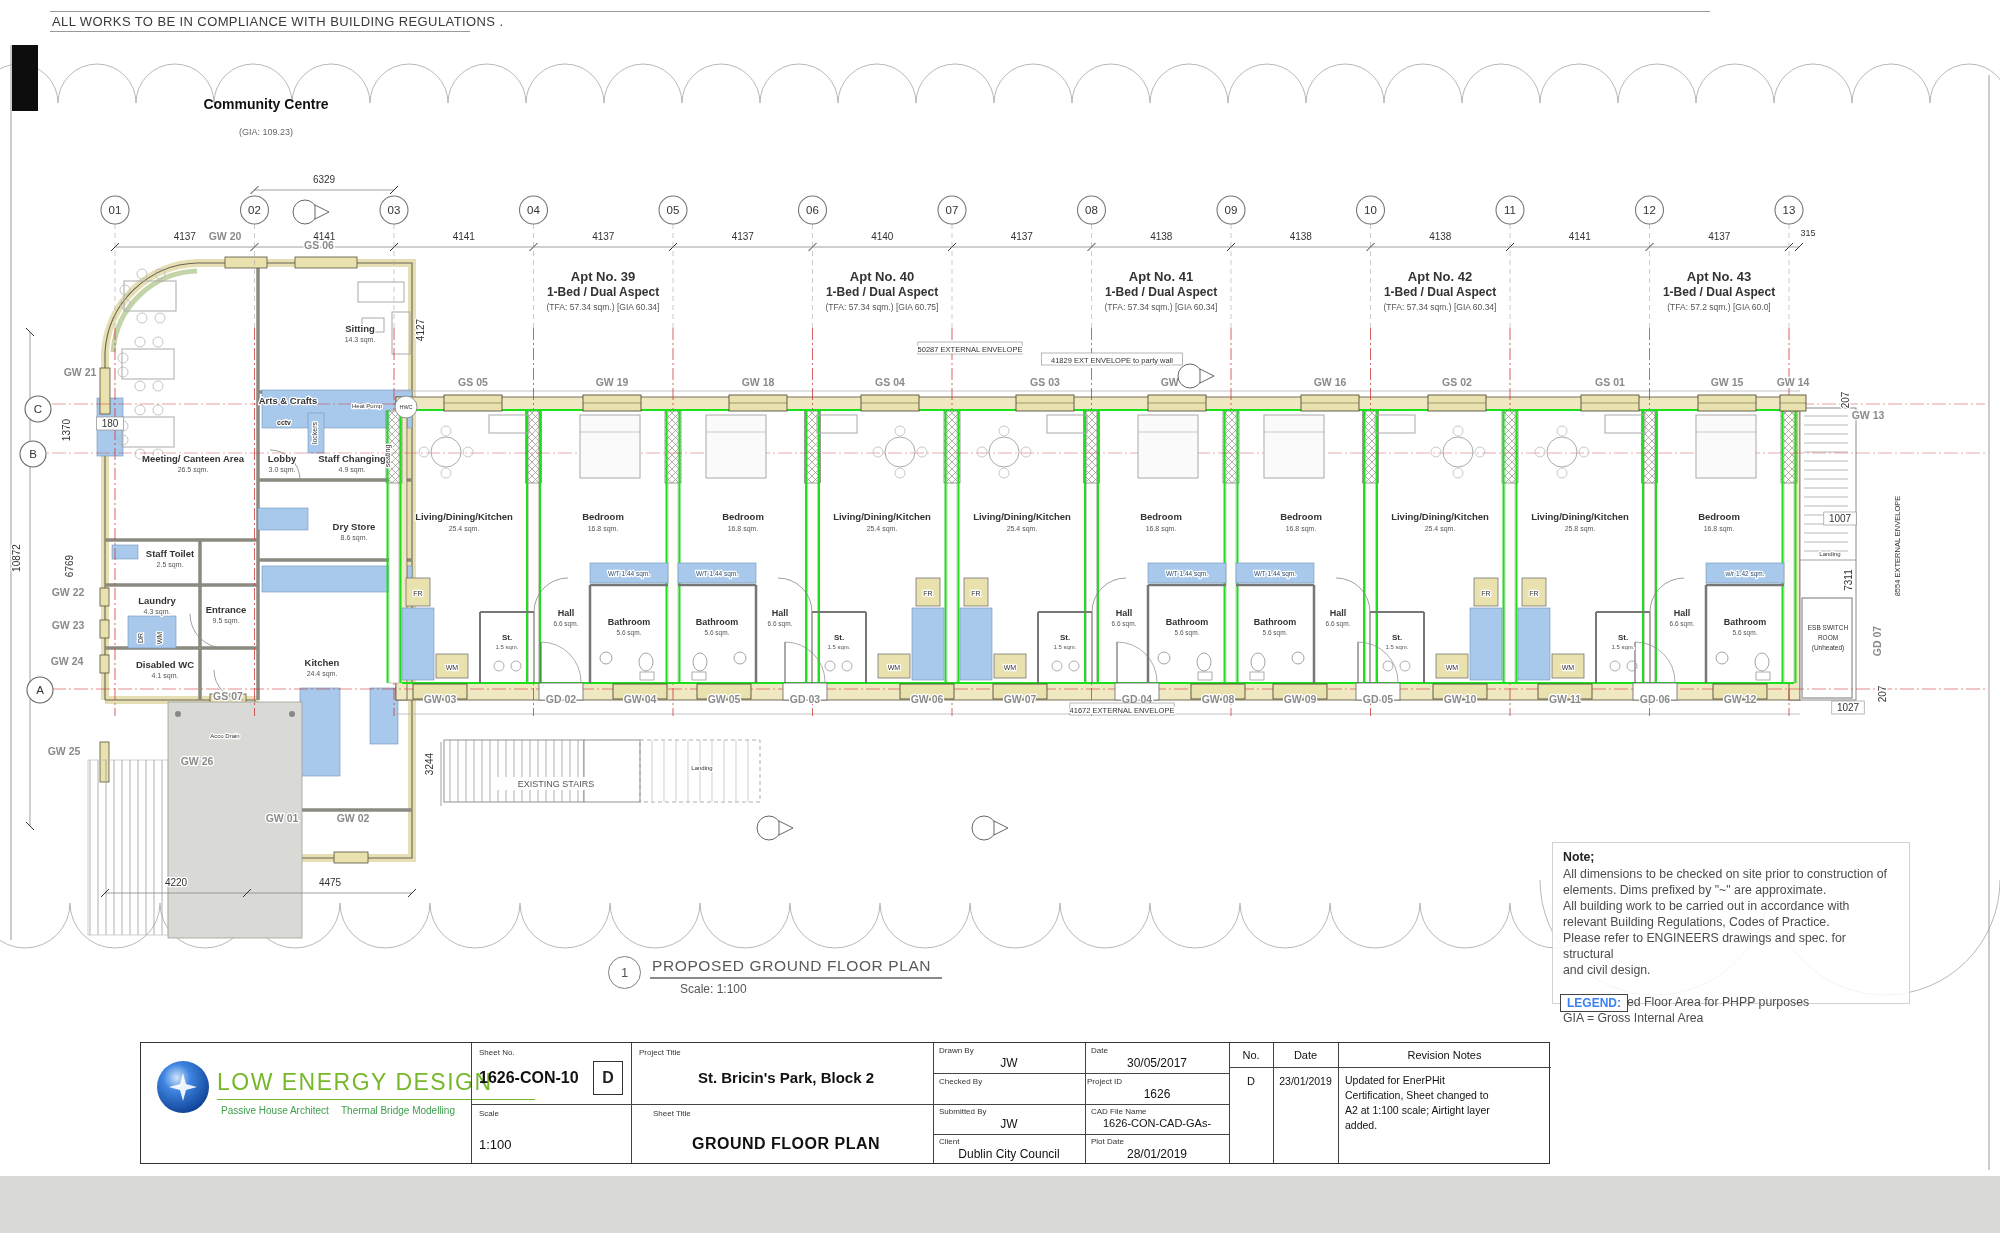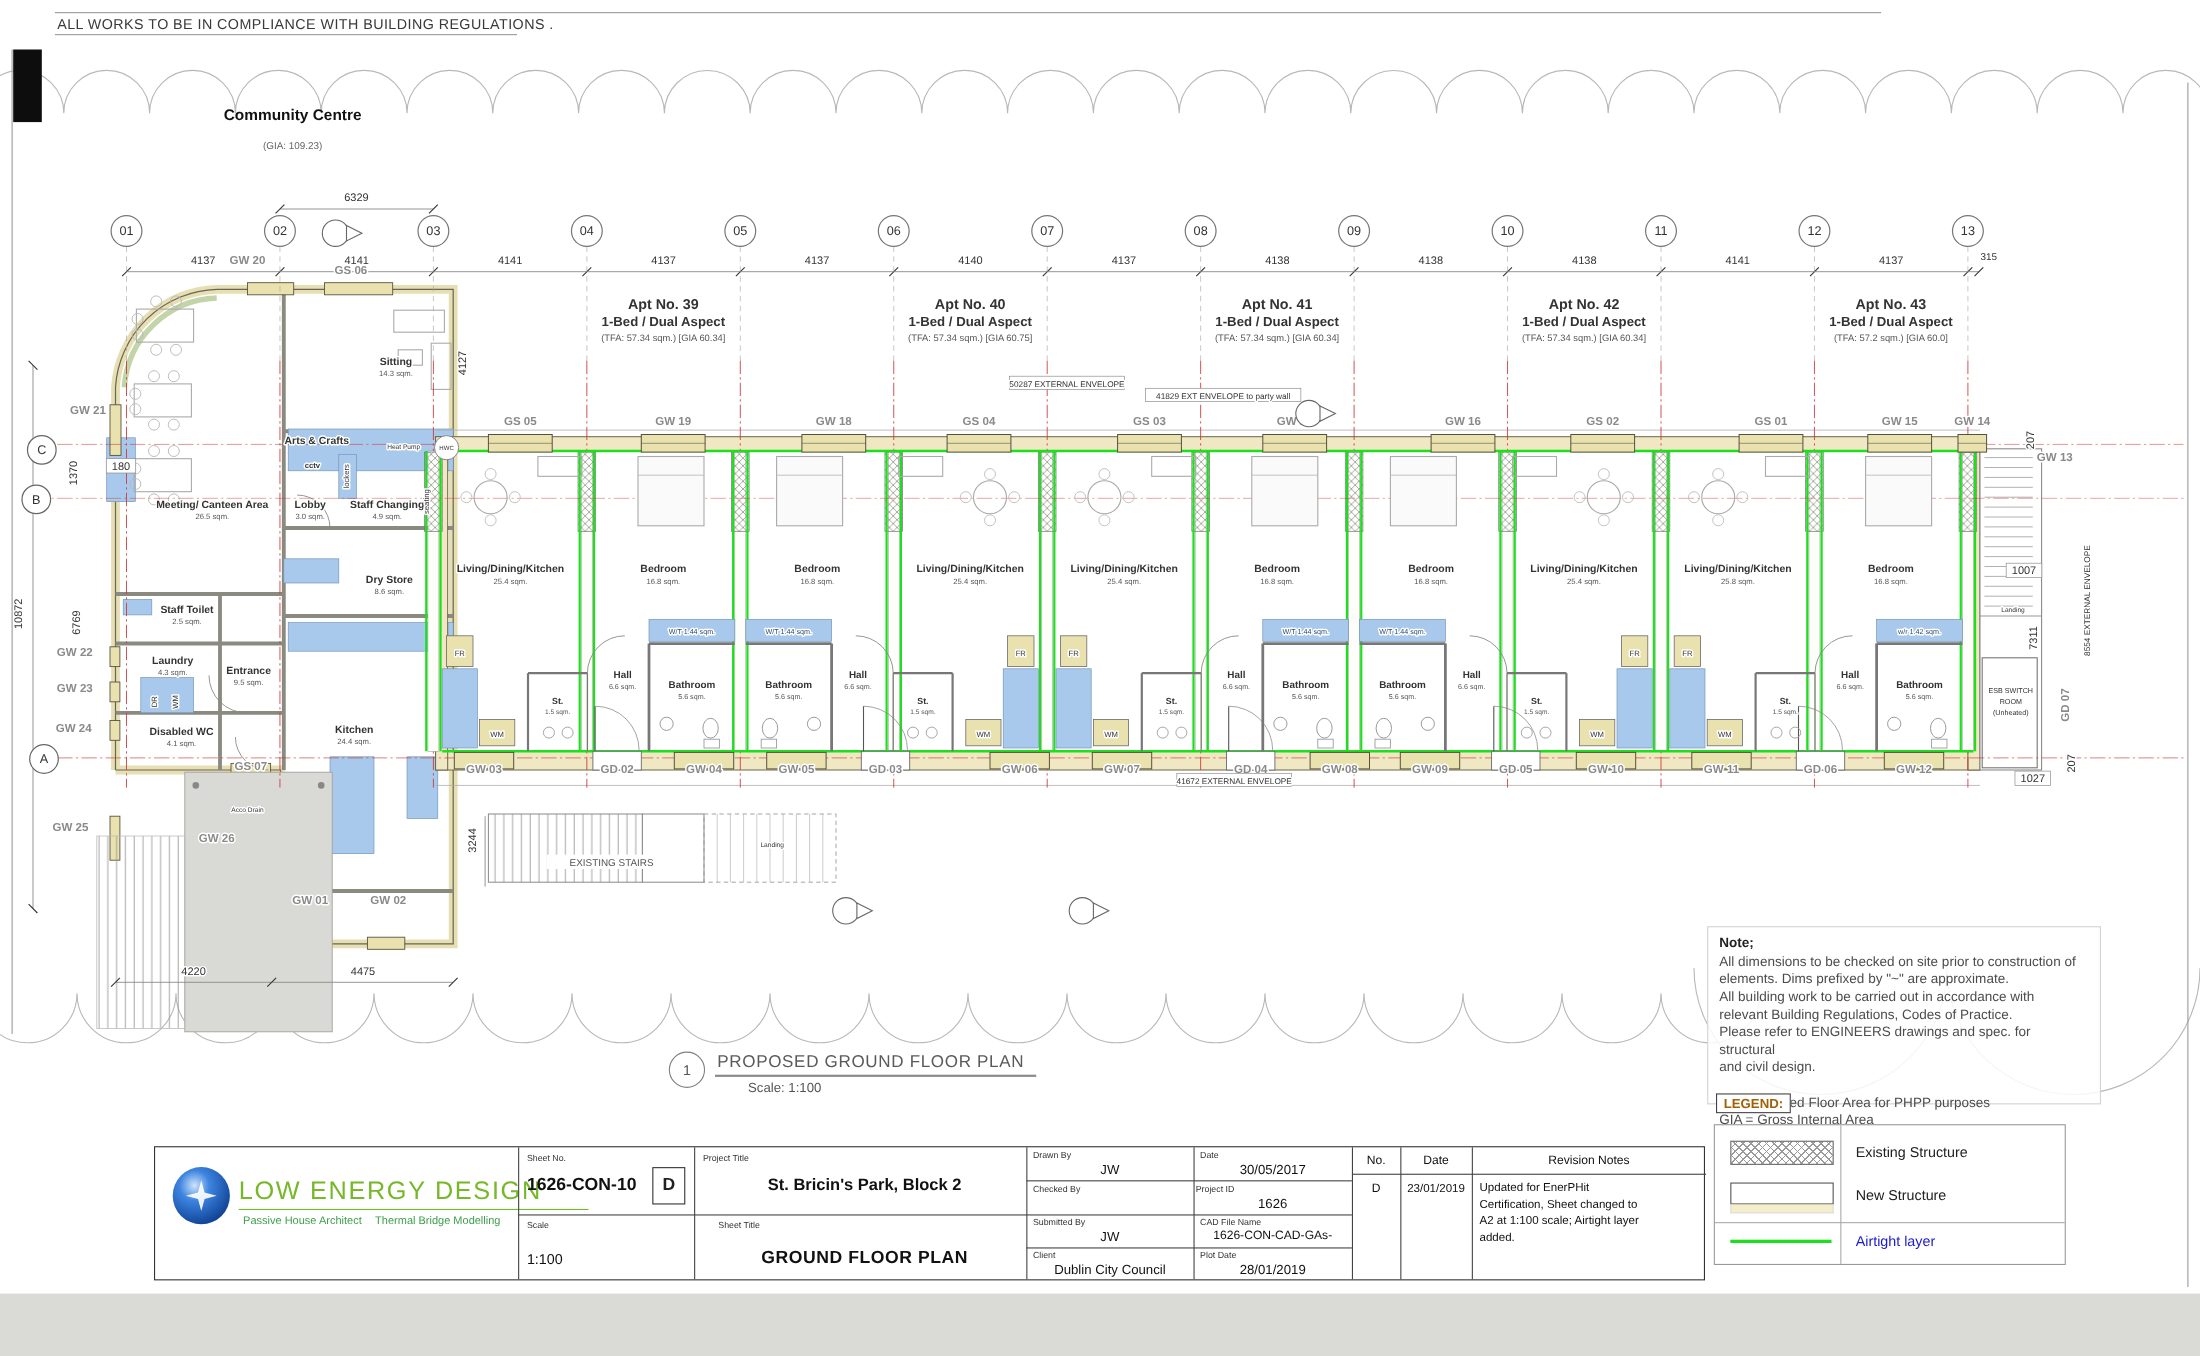--- a/index.html
+++ b/index.html
@@ -22,21 +22,21 @@
              display:flex;align-items:center;justify-content:center;font-size:13px;color:#555;background:#fff;}
   #pt-title{left:652px;top:957px;font-size:15.5px;letter-spacing:.6px;color:#5a5a5a;}
   #pt-underline{left:650px;top:977px;width:292px;background:#8a8a8a;height:1.5px;}
   #pt-scale{left:680px;top:982px;font-size:12px;color:#555;}
   
   #note-box{left:1552px;top:842px;width:358px;height:162px;border:1px solid #d2d2d2;background:rgba(255,255,255,.85);
             padding:6px 10px;box-sizing:border-box;font-size:12.3px;color:#4c4c4c;line-height:16px;}
   #note-box .nh{font-weight:bold;color:#222;margin-bottom:1px;}
   
   #legend-title{left:1560px;top:994px;border:1px solid #444;background:#fff;padding:1px 6px;
-                font-weight:bold;font-size:12px;color:#a16207;}
+                font-weight:bold;font-size:12px;color:#3b82f6;}
   #legend-box{left:1558px;top:1022px;width:318px;height:126px;border:1px solid #999;background:#fff;}
   #legend-divider{position:absolute;left:114px;top:0;width:1px;height:100%;background:#aaa;}
   #legend-hdiv{position:absolute;left:0;top:88px;width:100%;height:1px;background:#aaa;}
   .leg-label{position:absolute;left:128px;font-size:13px;color:#222;}
   .sw{position:absolute;left:14px;width:92px;}
   .sw-hatch{height:20px;border:1px solid #666;background-color:#fff;background-image:
      repeating-linear-gradient(45deg,#9a9a9a 0,#9a9a9a 1px,transparent 1px,transparent 5px),
      repeating-linear-gradient(-45deg,#9a9a9a 0,#9a9a9a 1px,transparent 1px,transparent 5px);}
   .sw-plain{height:18px;border:1.5px solid #555;background:#fff;}
   .sw-cream{height:7px;background:#f4eecb;border:1px solid #ddd;border-top:none;}
@@ -708,31 +708,20 @@
         <div style="min-height: 16px;">relevant Building Regulations, Codes of Practice.</div>
         <div style="min-height: 16px;">Please refer to ENGINEERS drawings and spec. for structural</div>
         <div style="min-height: 16px;">and civil design.</div>
         <div style="min-height: 16px;"></div>
         <div style="min-height: 16px;">TFA = Treated Floor Area for PHPP purposes</div>
         <div style="min-height: 16px;">GIA = Gross Internal Area</div>
       </div>
   </div>
 
   <div class="abs" id="legend-title">LEGEND:</div>
-  <div class="abs" id="legend-box">
-    <div id="legend-divider"></div>
-    <div id="legend-hdiv"></div>
-    <div class="sw sw-hatch" style="top:14px;"></div>
-    <div class="leg-label" style="top:17px;">Existing Structure</div>
-    <div class="sw sw-plain" style="top:52px;"></div>
-    <div class="sw sw-cream" style="top:72px;"></div>
-    <div class="leg-label" style="top:56px;">New Structure</div>
-    <div class="sw sw-line" style="top:104px;"></div>
-    <div class="leg-label leg-air" style="top:98px;">Airtight layer</div>
-  </div>
 
   <div class="abs" id="tblock">
 
     <svg width="70" height="70" style="position:absolute;left:12px;top:16px;">
       <circle cx="30" cy="28" r="26" fill="url(#logoGrad)"></circle>
       <path d="M30,14 L33,25 L44,28 L33,31 L30,42 L27,31 L16,28 L27,25 Z" fill="#ffffff" opacity="0.9"></path>
     </svg>
     <div id="logo-name">LOW ENERGY DESIGN</div>
     <div id="logo-underline"></div>
     <div id="logo-sub1">Passive House Architect</div>

